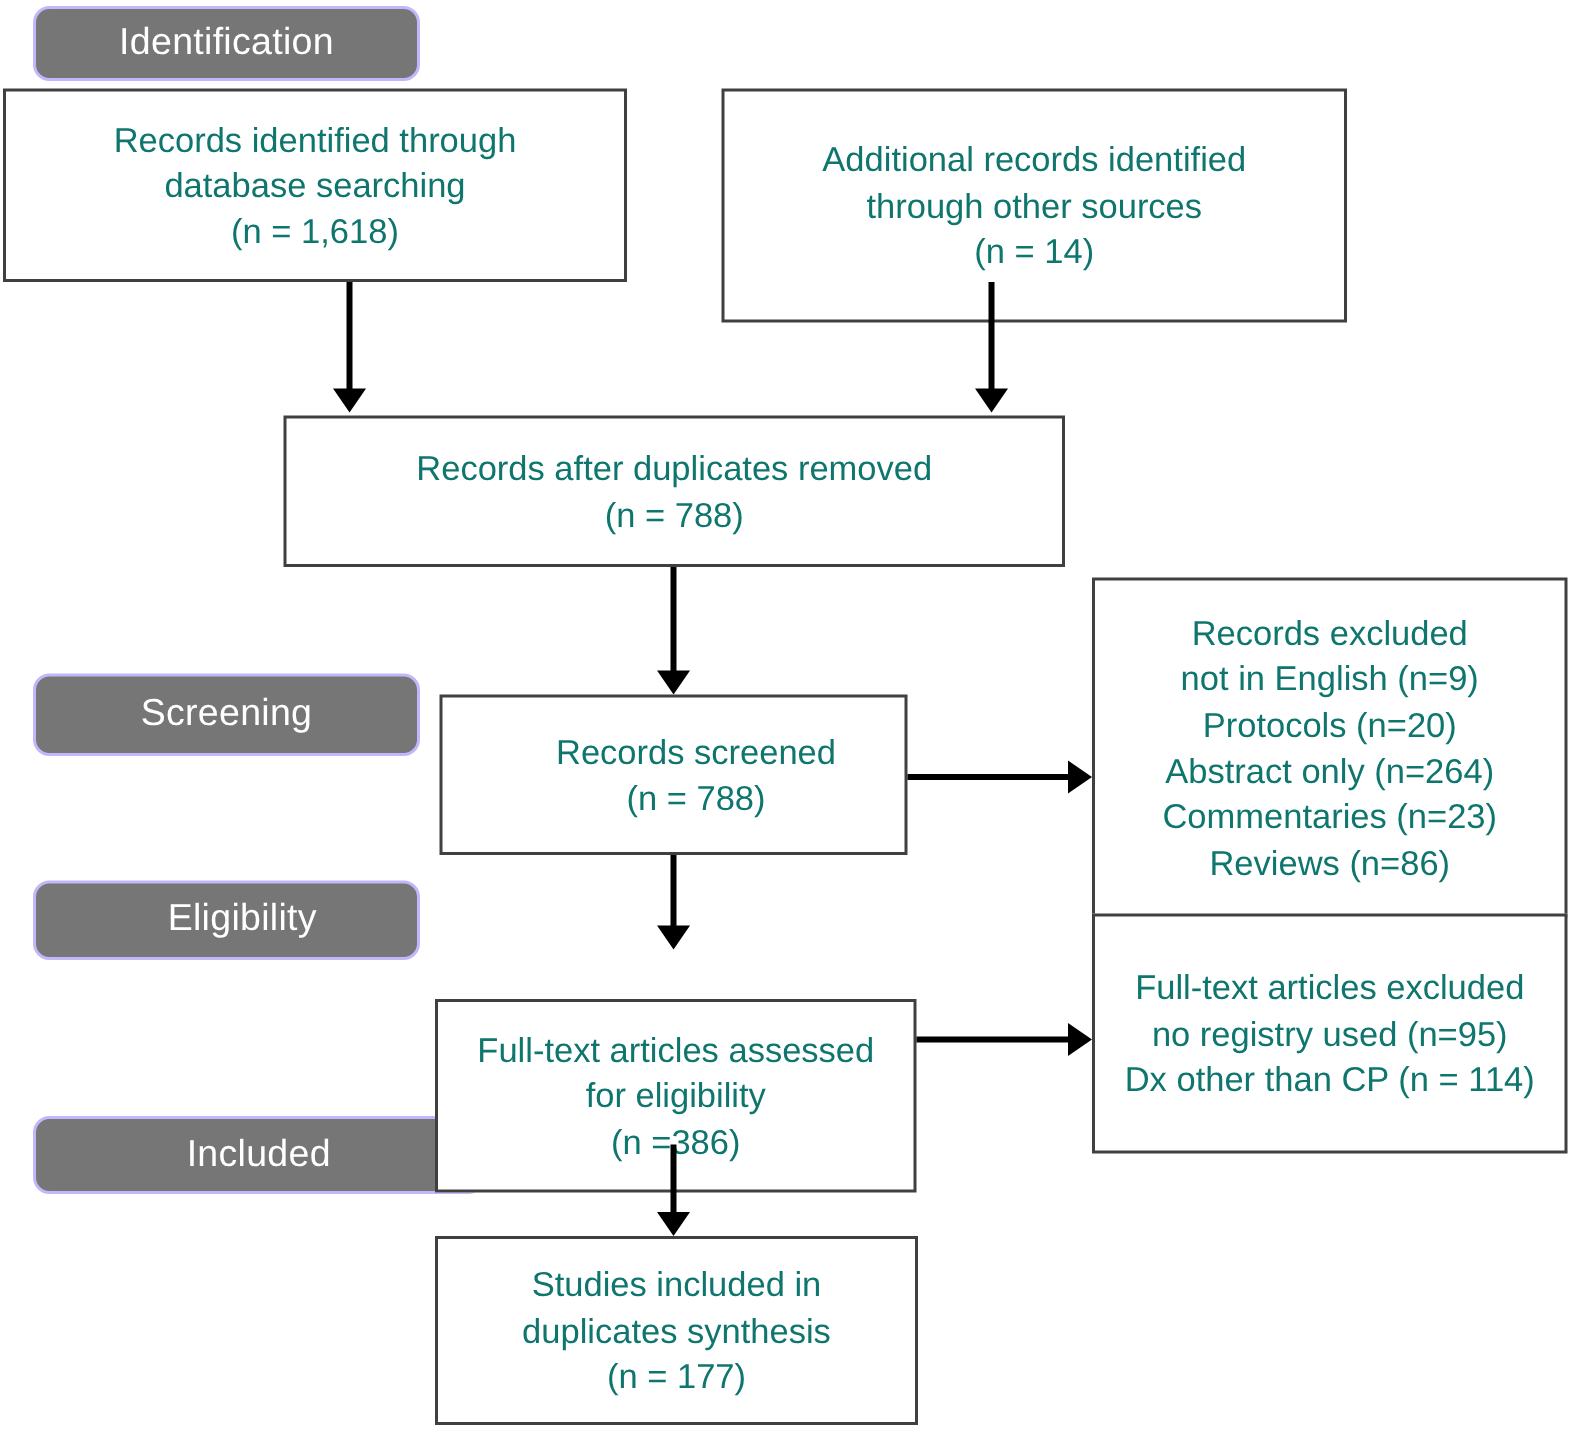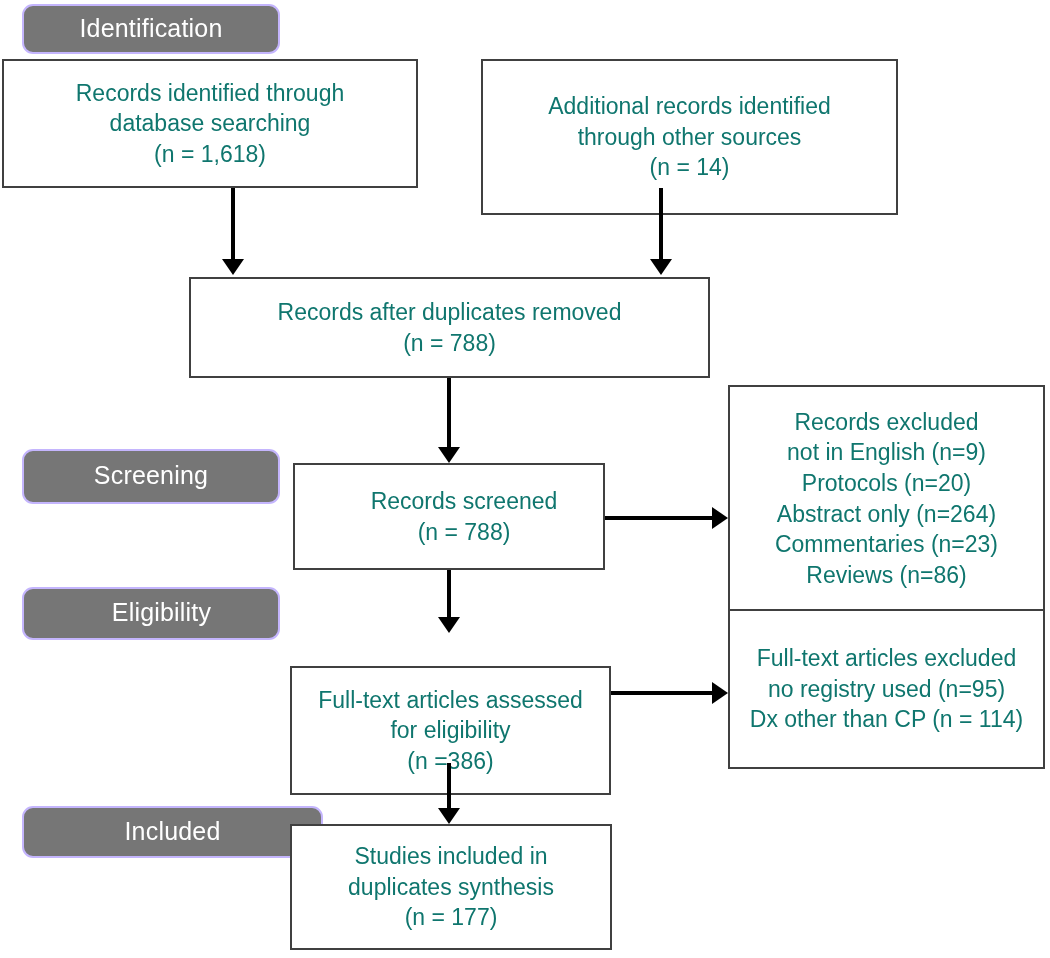--- a/index.html
+++ b/index.html
@@ -92,21 +92,21 @@
   </div>
 
   <div class="stage-pill" style="left:22px; top:415px; width:258px; height:55px;margin-top:34px;">
     <span>Screening</span>
   </div>
 
   <div class="stage-pill" style="left:22px; top:587px; width:258px; height:53px;padding-left:21px;">
     <span>Eligibility</span>
   </div>
 
-  <div class="stage-pill" style="left:22px; top:806px; width:301px; height:52px;">
+  <div class="stage-pill" style="left:22px; top:744px; width:301px; height:52px;">
     <span>Included</span>
   </div>
 
   <div class="flow-box" style="left:2px; top:59px; width:416px; height:129px;">
     <span class="line">Records identified through</span>
     <span class="line">database searching</span>
     <span class="line">(n = 1,618)</span>
   </div>
 
   <div class="flow-box" style="left:481px; top:59px; width:417px; height:156px;">

